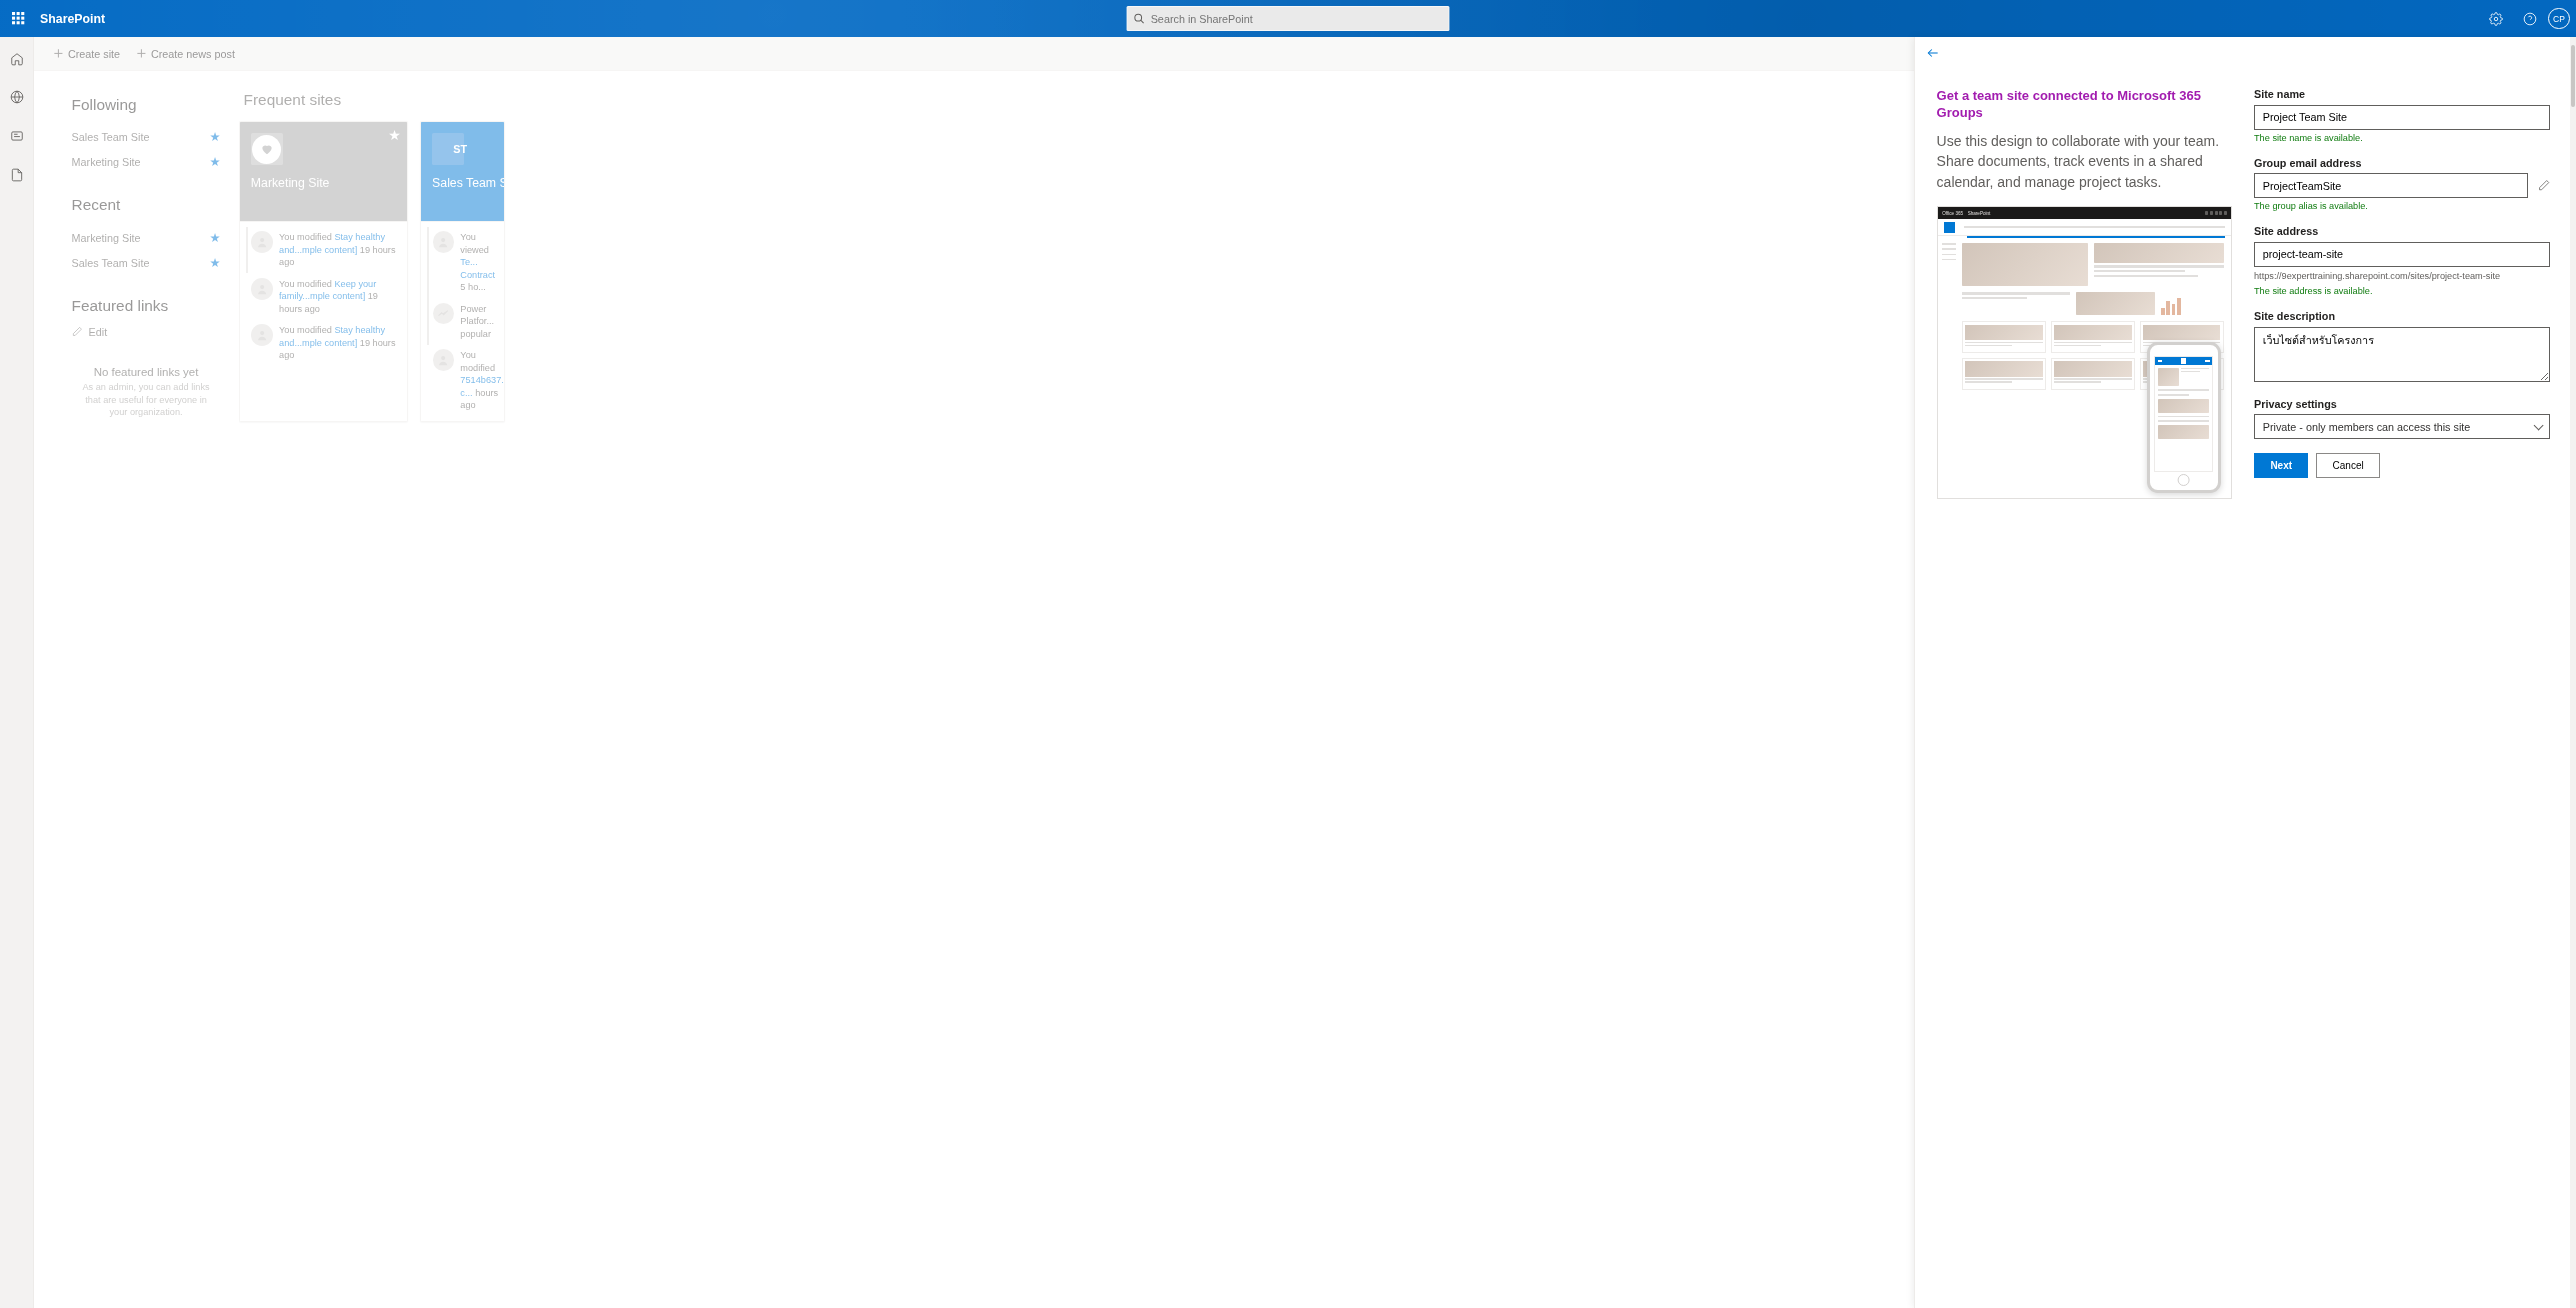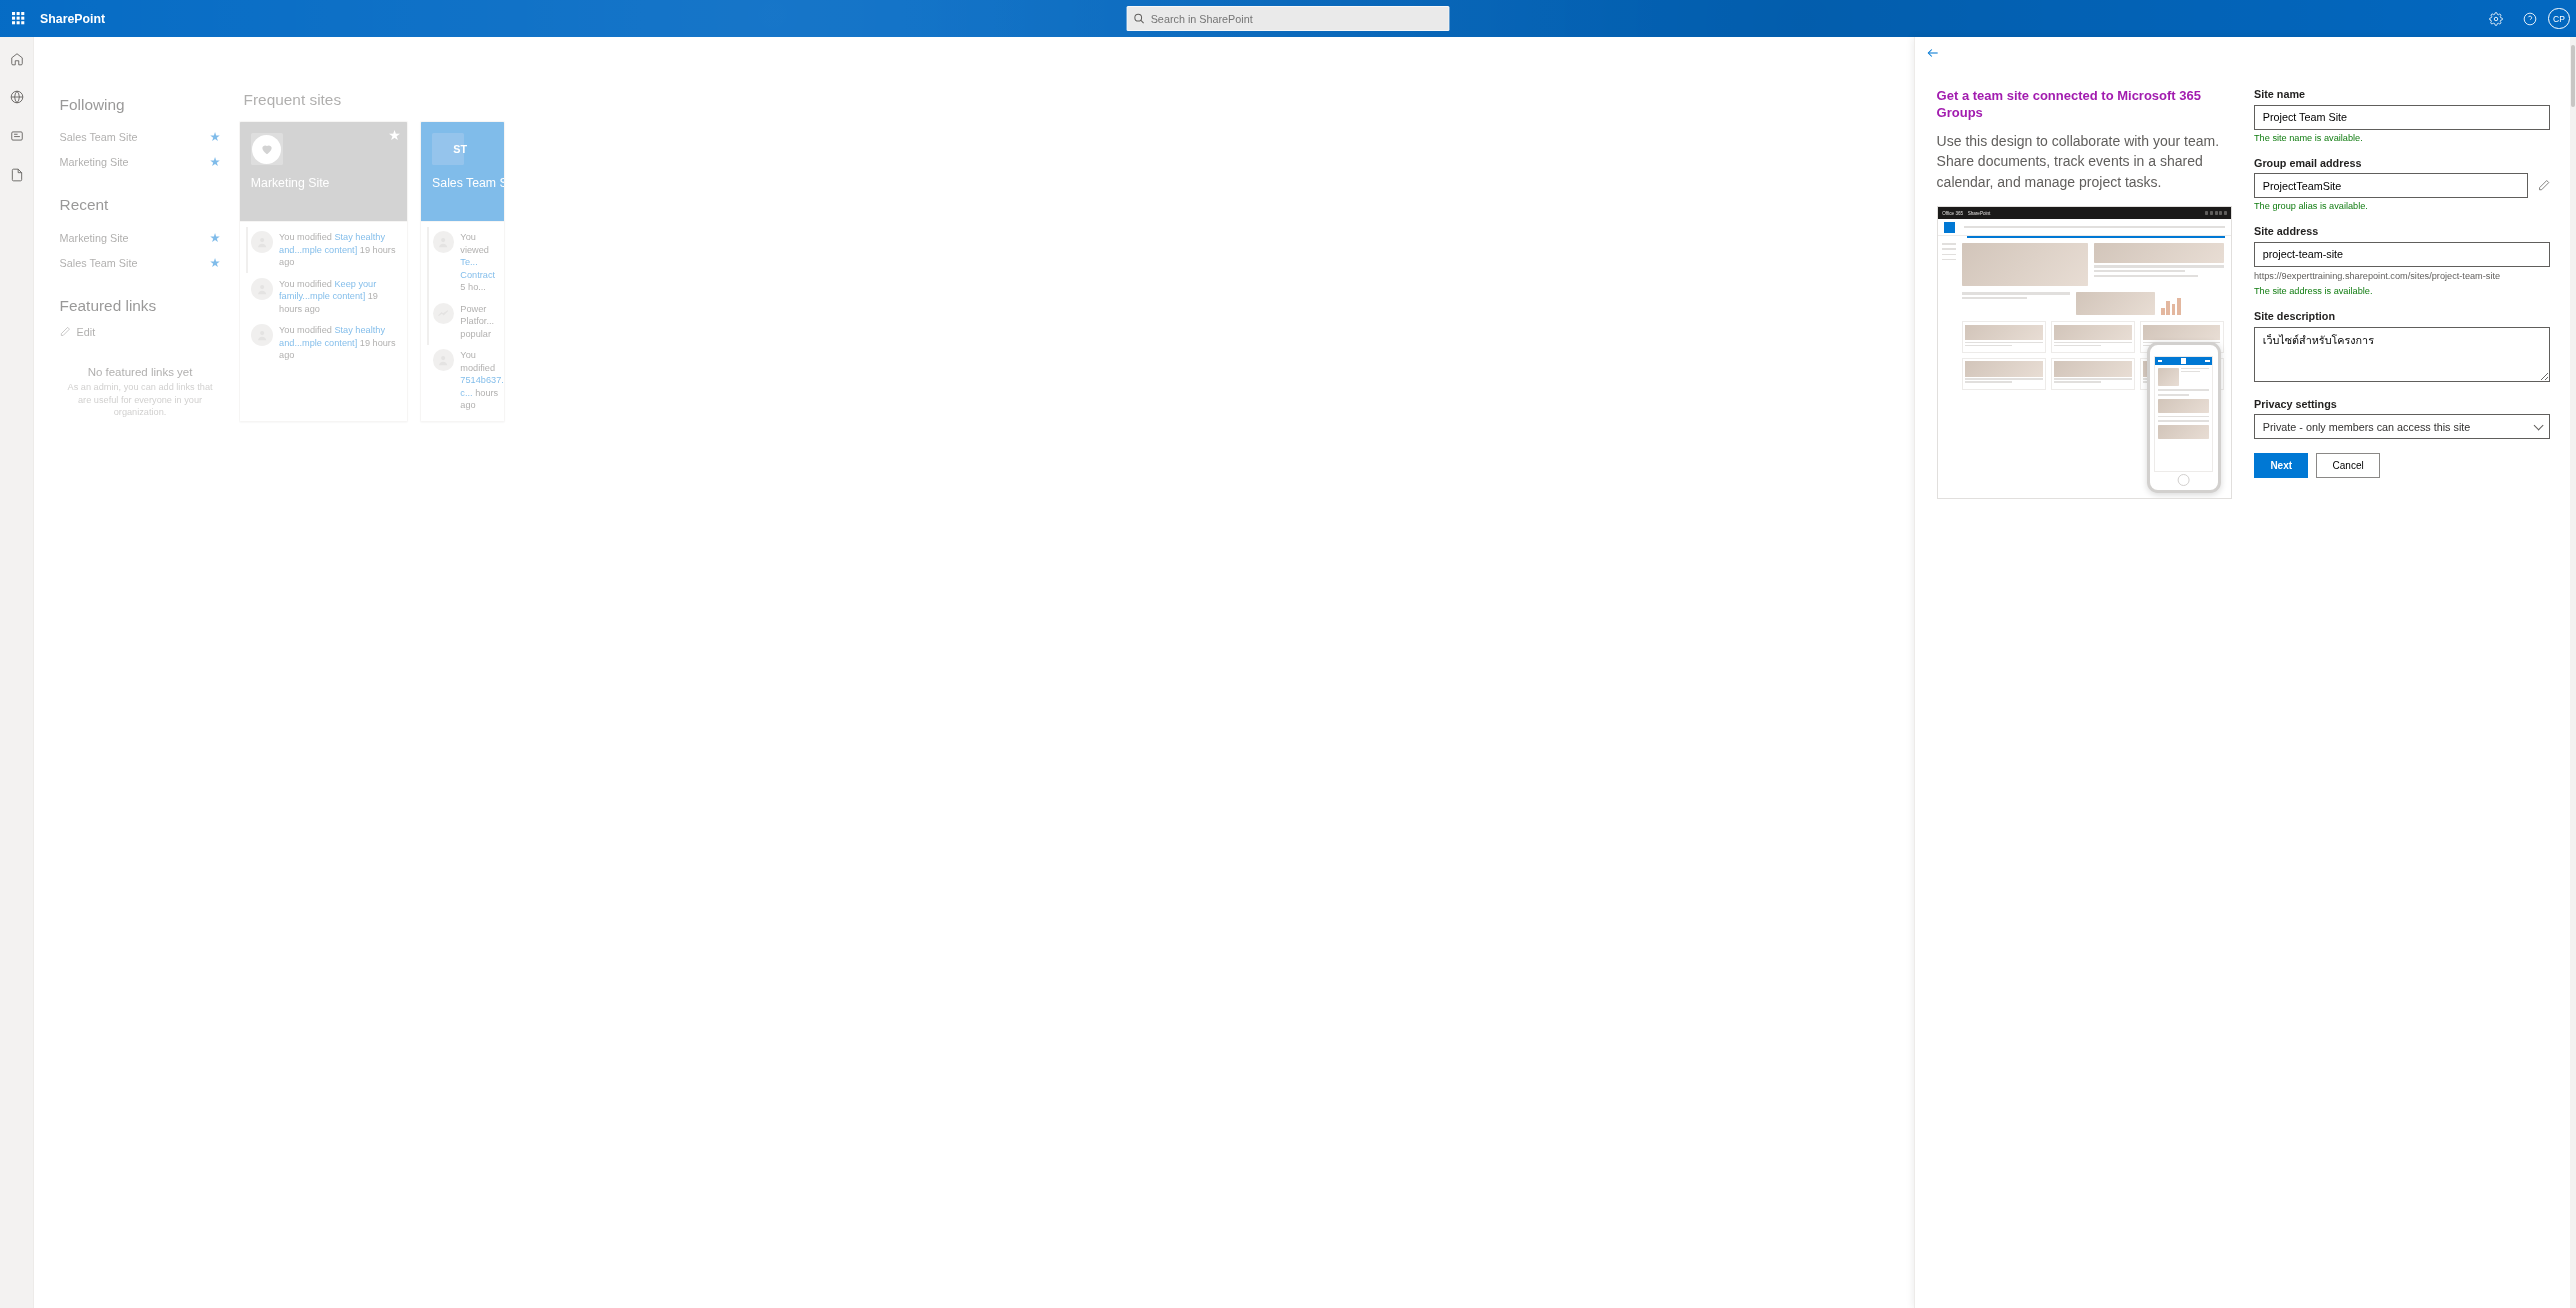--- a/index.html
+++ b/index.html
@@ -26,21 +26,21 @@
   .rail-btn svg { width:14px; height:14px; fill:none; stroke:#605e5c; stroke-width:1.5; }
 
   .page { flex:1; display:flex; background:#fff; position:relative; }
 
   
   .cmd-bar { position:absolute; top:0; left:0; right:0; height:34px; background:#f3f2f1; border-bottom:0.8px solid #edebe9; display:flex; align-items:center; padding-left:18.5px; gap:15.4px; }
   .cmd-btn { display:flex; align-items:center; gap:4.6px; color:#323130; cursor:pointer; font-size:10.8px; }
   .cmd-btn svg { width:10.8px; height:10.8px; stroke:#605e5c; stroke-width:1.5; fill:none; }
 
   
-  .left-panel { width:205px; padding:34px 0 0 4px; background:#fff; }
+  .left-panel { width:205px; padding:34px 0 0 16px; background:#fff; }
   .lp-inner { padding:25px 18.5px 0 21.6px; }
   .lp-h { font-size:15.4px; font-weight:400; color:#323130; margin-bottom:10.8px; }
   .nav-row { display:flex; align-items:center; justify-content:space-between; height:25px; color:#605e5c; cursor:pointer; font-size:10.8px; }
   .star { color:#0078d4; font-size:12.3px; }
   .section-gap { height:21.6px; }
   .featured-edit { display:flex; align-items:center; gap:6.2px; color:#605e5c; margin-top:6.2px; cursor:pointer; }
   .featured-edit svg { width:10.8px; height:10.8px; stroke:#605e5c; fill:none; stroke-width:1.5; }
   .no-links { margin-top:28px; text-align:center; color:#605e5c; }
   .no-links .t1 { font-size:11.5px; color:#605e5c; }
   .no-links .t2 { font-size:9.2px; color:#a19f9d; margin-top:3.1px; line-height:1.4; padding:0 4.6px; }
@@ -189,20 +189,36 @@
     <div class="rail-btn">
         <svg viewBox="0 0 24 24">
           <path d="M14 2H6a2 2 0 0 0-2 2v16a2 2 0 0 0 2 2h12a2 2 0 0 0 2-2V8z"></path>
           <polyline points="14 2 14 8 20 8"></polyline>
         </svg>
       </div>
   </div>
 
   <div class="page">
 
+    <div class="cmd-bar">
+      <div class="cmd-btn">
+        <svg viewBox="0 0 16 16">
+            <line x1="8" y1="2" x2="8" y2="14"></line>
+            <line x1="2" y1="8" x2="14" y2="8"></line>
+          </svg>
+        <span>Create site</span>
+      </div>
+      <div class="cmd-btn">
+        <svg viewBox="0 0 16 16">
+            <line x1="8" y1="2" x2="8" y2="14"></line>
+            <line x1="2" y1="8" x2="14" y2="8"></line>
+          </svg>
+        <span>Create news post</span>
+      </div>
+    </div>
 
     <div class="left-panel">
       <div class="lp-inner">
         <div class="lp-h">Following</div>
         <div class="nav-row">
             <span>Sales Team Site</span>
             <span class="star">★</span>
           </div>
         <div class="nav-row">
             <span>Marketing Site</span>

